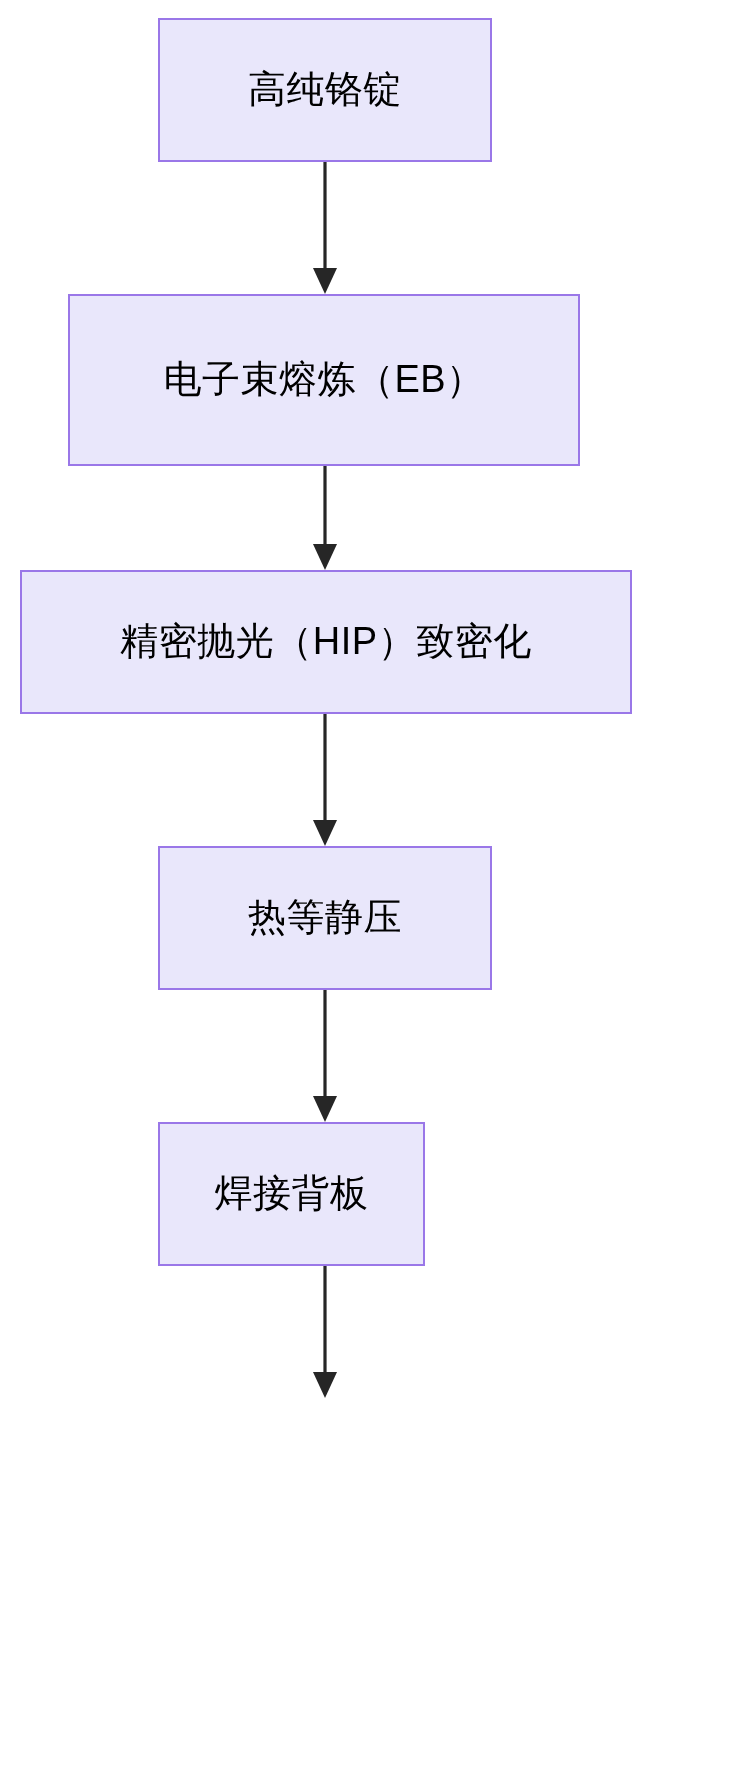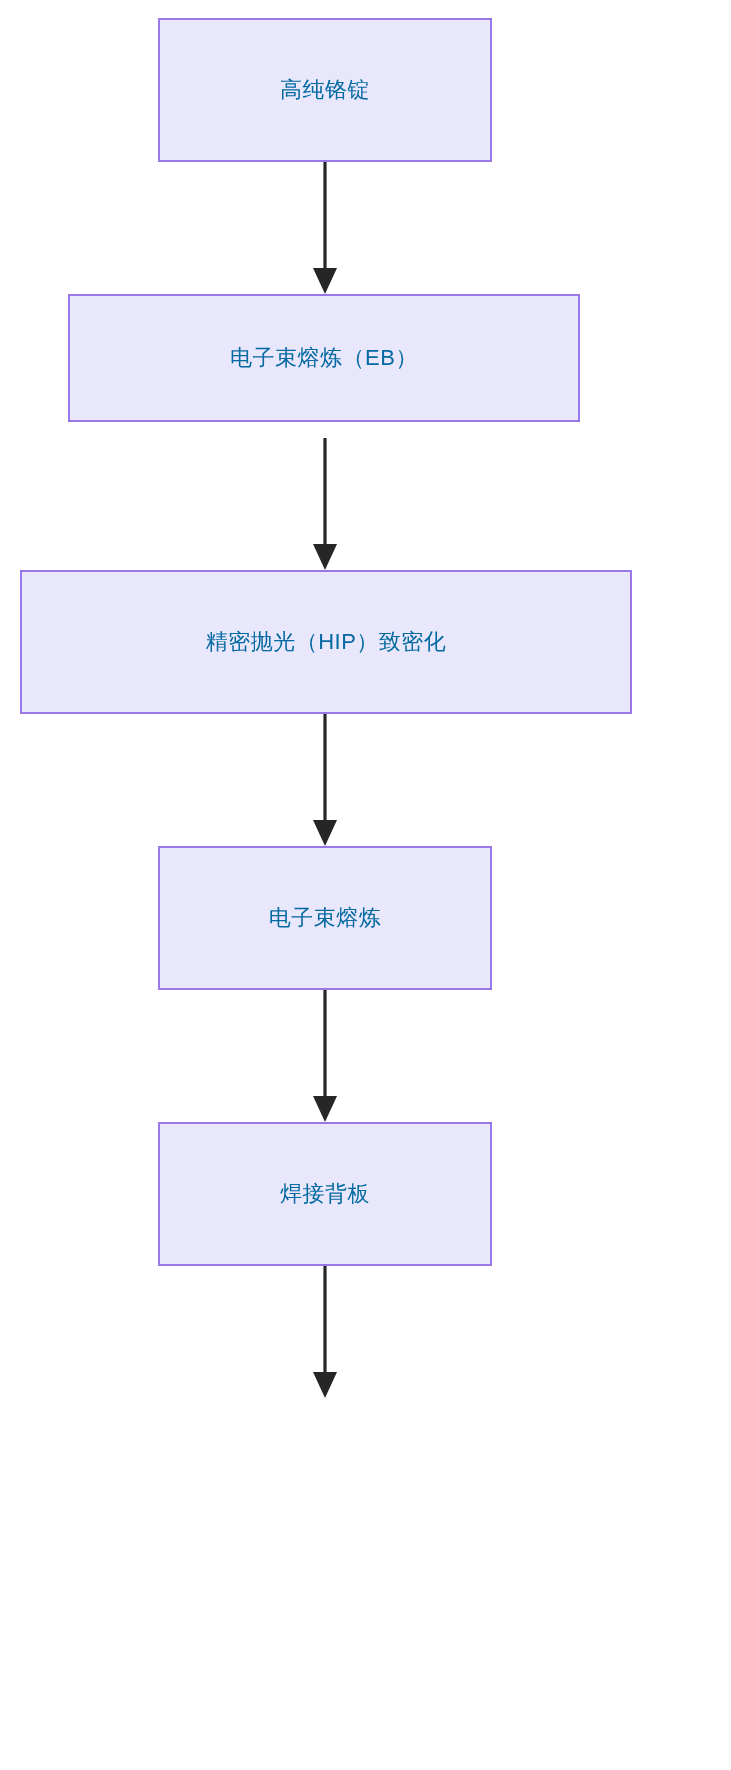--- a/index.html
+++ b/index.html
@@ -25,22 +25,22 @@
     position: absolute;
     box-sizing: border-box;
     background: #e9e7fb;
     border: 2px solid #9a77e8;
     display: flex;
     align-items: center;
     justify-content: center;
     text-align: center;
   }
   .node-label {
-    color: #0369a1;
-    font-size: 22px;
+    color: #000000;
+    font-size: 38px;
     line-height: 1.2;
     letter-spacing: 0.5px;
     white-space: nowrap;
   }
   .edge {
     position: absolute;
     left: 0;
     top: 0;
     width: 731px;
     height: 1770px;
@@ -80,30 +80,30 @@
     <g>
       <line class="edge-line" x1="325" y1="1266" x2="325" y2="1382"></line>
       <polygon class="edge-head" points="325,1398 313,1372 337,1372"></polygon>
     </g>
   </svg>
 
   <div class="node" style="left:158px; top:18px; width:334px; height:144px;">
     <span class="node-label">高纯铬锭</span>
   </div>
 
-  <div class="node" style="left:68px; top:294px; width:512px; height:128px;">
+  <div class="node" style="left:68px; top:294px; width:512px; height:172px;">
     <span class="node-label">电子束熔炼（EB）</span>
   </div>
 
   <div class="node" style="left:20px; top:570px; width:612px; height:144px;">
     <span class="node-label">精密抛光（HIP）致密化</span>
   </div>
 
   <div class="node" style="left:158px; top:846px; width:334px; height:144px;">
-    <span class="node-label">电子束熔炼</span>
+    <span class="node-label">热等静压</span>
   </div>
 
-  <div class="node" style="left:158px; top:1122px; width:334px; height:144px;">
+  <div class="node" style="left:158px; top:1122px; width:267px; height:144px;">
     <span class="node-label">焊接背板</span>
   </div>
 
 
 </div>
 
 </body></html>

